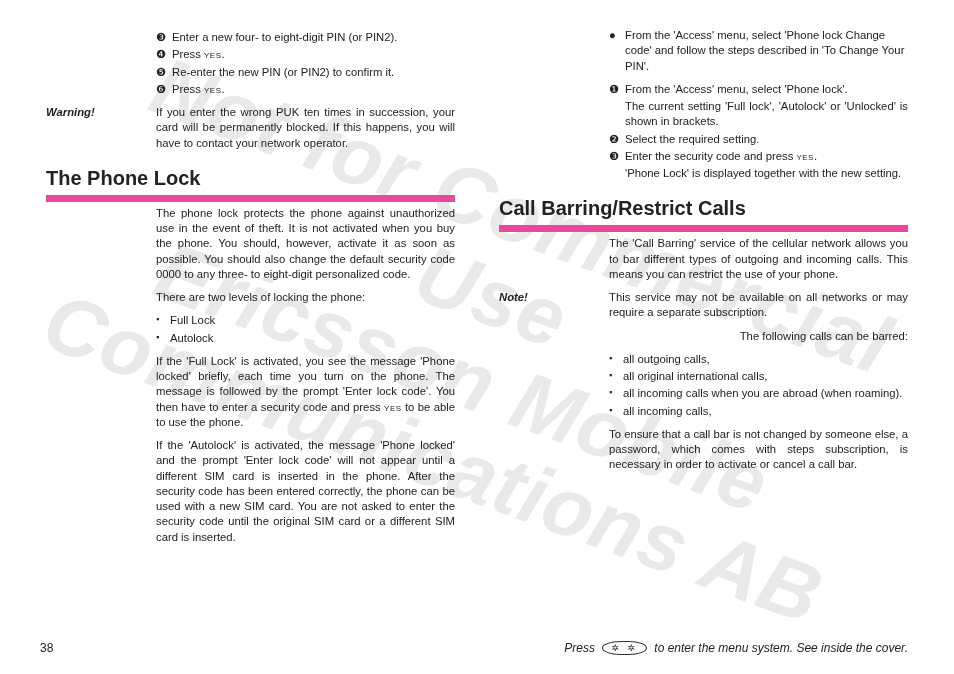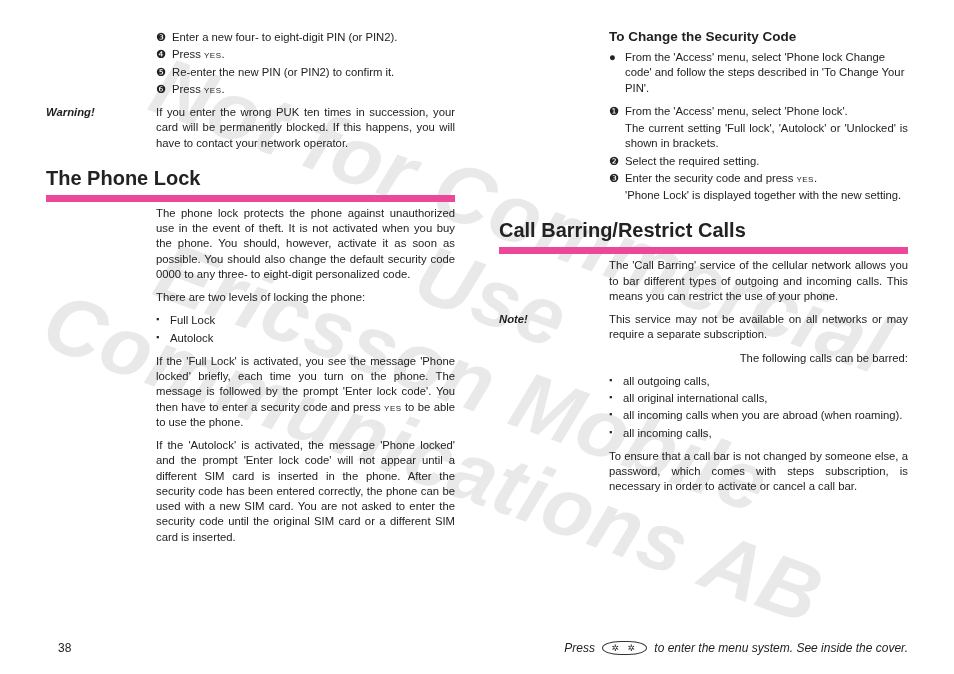--- a/index.html
+++ b/index.html
@@ -19,21 +19,21 @@
     line-height:1.05;text-align:center;transform:rotate(20deg);
     letter-spacing:1px;
   }
   .page{
     position:relative;z-index:2;
     padding:28px 46px 24px 46px;
     column-count:2;column-gap:44px;column-fill:auto;
     height:600px;box-sizing:border-box;
   }
   .footer{
-    position:absolute;bottom:18px;left:58px;right:46px;
+    position:absolute;bottom:18px;left:40px;right:46px;
     display:flex;justify-content:space-between;align-items:center;
     font-size:12px;z-index:2;
   }
   .footer .hint{font-style:italic}
   .footer .ovalkey{
     display:inline-block;border:1px solid #333;border-radius:50%/60%;
     padding:0 8px;margin:0 4px;font-size:9px;font-style:normal;letter-spacing:3px;
     position:relative;top:-1px;
   }
   h1{
@@ -90,21 +90,20 @@
   <div class="body">The phone lock protects the phone against un­authorized use in the event of theft. It is not activated when you buy the phone. You should, however, acti­vate it as soon as possible. You should also change the default security code 0000 to any three- to eight-digit personalized code.</div>
   <div class="body">There are two levels of locking the phone:</div>
   <ul class="bullets avoid">
       <li>Full Lock</li>
       <li>Autolock</li>
     </ul>
   <div class="body">If the 'Full Lock' is activated, you see the message 'Phone locked' briefly, each time you turn on the phone. The message is followed by the prompt 'Enter lock code'. You then have to enter a security code and press <span class="yes">yes</span> to be able to use the phone.</div>
   <div class="body">If the 'Autolock' is activated, the message 'Phone locked' and the prompt 'Enter lock code' will not appear until a different SIM card is inserted in the phone. After the security code has been entered correctly, the phone can be used with a new SIM card. You are not asked to enter the security code until the original SIM card or a different SIM card is inserted.</div>
 
   <div class="avoid">
-    <h2>To Change the Security Code</h2>
     <ol class="steps">
         <li><span class="mark">●</span><span>From the 'Access' menu, select 'Phone lock Change code' and follow the steps described in 'To Change Your PIN'.</span></li>
       </ol>
   </div>
 
   <div class="avoid">
     <ol class="steps">
         <li><span class="mark">❶</span><span>From the 'Access' menu, select 'Phone lock'.</span><span class="sub">The current setting 'Full lock', 'Autolock' or 'Unlocked' is shown in brackets.</span></li>
         <li><span class="mark">❷</span><span>Select the required setting.</span></li>
         <li><span class="mark">❸</span><span>Enter the security code and press <span class="yes">yes</span>.</span><span class="sub">'Phone Lock' is displayed together with the new setting.</span></li>

